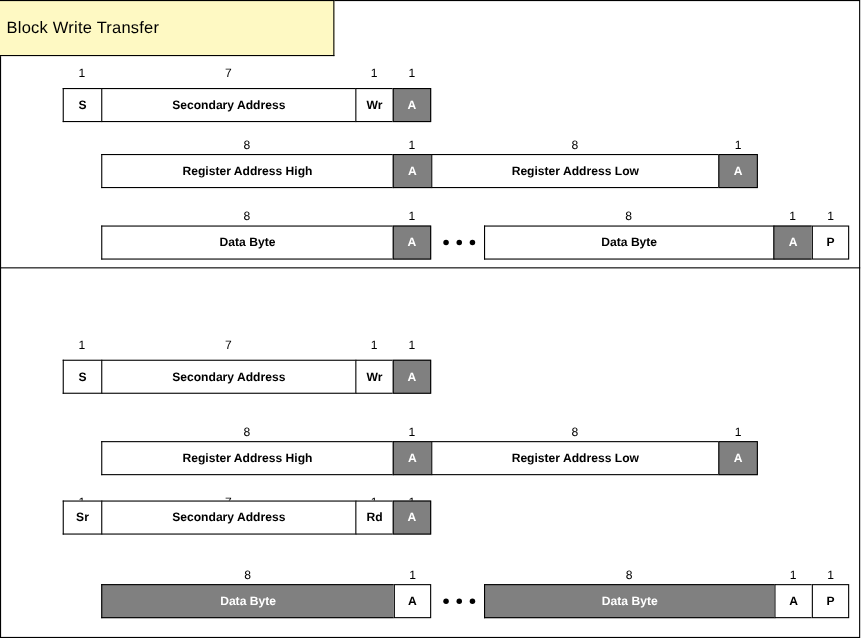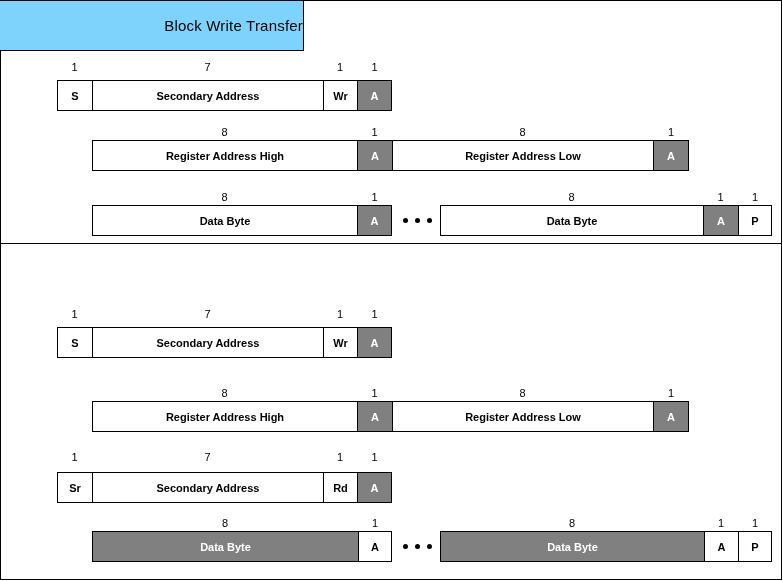--- a/index.html
+++ b/index.html
@@ -42,24 +42,24 @@
     border-top: 1px solid #000000;
   }
 
   
   .title-box {
     position: absolute;
     left: 0;
     box-sizing: border-box;
     border: 1px solid #000000;
     border-left: none;
-    background: #7dd3fc;
-    display: flex;
-    align-items: center;
-    justify-content: flex-end;
+    background: #fef9c3;
+    display: flex;
+    align-items: center;
+    justify-content: flex-start;
   }
   .title-box .title-text {
     font-size: 15px;
     font-weight: normal;
     color: #000000;
     letter-spacing: 0.2px;
     padding-left: 6px;
   }
 
   
@@ -212,21 +212,21 @@
     <div class="cell" style="width:261px;">Register Address Low</div>
     <div class="cell gray" style="width:36px;">A</div>
   </div>
 
   <div class="bits-row" style="left:57px; top:449px;">
     <div class="bits" style="width:35px;">1</div>
     <div class="bits" style="width:231px;">7</div>
     <div class="bits" style="width:34px;">1</div>
     <div class="bits" style="width:35px;">1</div>
   </div>
-  <div class="seq-row" style="left:57px; top:472px; width:343px;">
+  <div class="seq-row" style="left:57px; top:455px; width:343px;">
     <div class="cell" style="width:35px;">Sr</div>
     <div class="cell" style="width:231px;">Secondary Address</div>
     <div class="cell" style="width:34px;">Rd</div>
     <div class="cell gray" style="width:35px;">A</div>
   </div>
 
   <div class="bits-row" style="left:92px; top:515px;">
     <div class="bits" style="width:266px;">8</div>
     <div class="bits" style="width:34px;">1</div>
     <div class="bits gap" style="width:48px;"></div>

